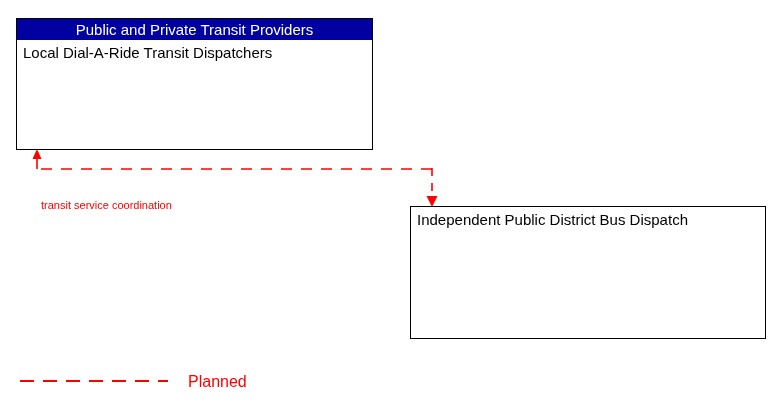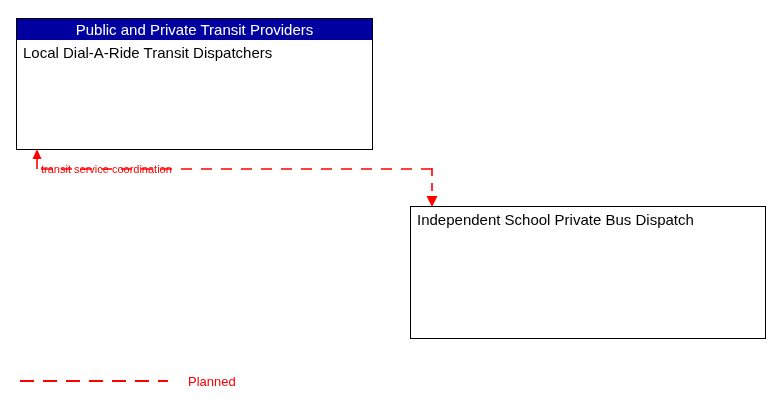--- a/index.html
+++ b/index.html
@@ -73,56 +73,57 @@
     pointer-events: none;
   }
 
   
   .flow-label {
     position: absolute;
     color: #FF0000;
     font-size: 11px;
     line-height: 13px;
     white-space: nowrap;
+    margin-top: 36px;
   }
   #flow-label-transit-service-coordination {
     left: 41px;
     top: 163px;
   }
 
   
   .legend {
     position: absolute;
     left: 0;
     top: 370px;
     width: 783px;
     height: 26px;
   }
   .legend-label {
     position: absolute;
     left: 188px;
     top: 374px;
     color: #FF0000;
-    font-size: 13px;
+    font-size: 16px;
     line-height: 15px;
     white-space: nowrap;
   }
 </style>
 </head>
 <body>
 
 <div class="canvas">
 
   <div class="entity-box" id="box-transit-providers">
     <div class="entity-header">Public and Private Transit Providers</div>
     <div class="entity-title">Local Dial-A-Ride Transit Dispatchers</div>
   </div>
 
   <div class="entity-box" id="box-school-districts">
-    <div class="entity-title">Independent School Private Bus Dispatch</div>
+    <div class="entity-title">Independent Public District Bus Dispatch</div>
   </div>
 
   <svg class="flow-layer" width="783" height="412">
 
     <path d="M 432,169 L 37,169" stroke="#FF0000" stroke-width="1.6" fill="none" stroke-dasharray="11,9"></path>
 
     <path d="M 432,168 L 432,199" stroke="#FF0000" stroke-width="1.6" fill="none" stroke-dasharray="8,7"></path>
 
     <path d="M 37,169 L 37,156" stroke="#FF0000" stroke-width="1.6" fill="none"></path>
 

